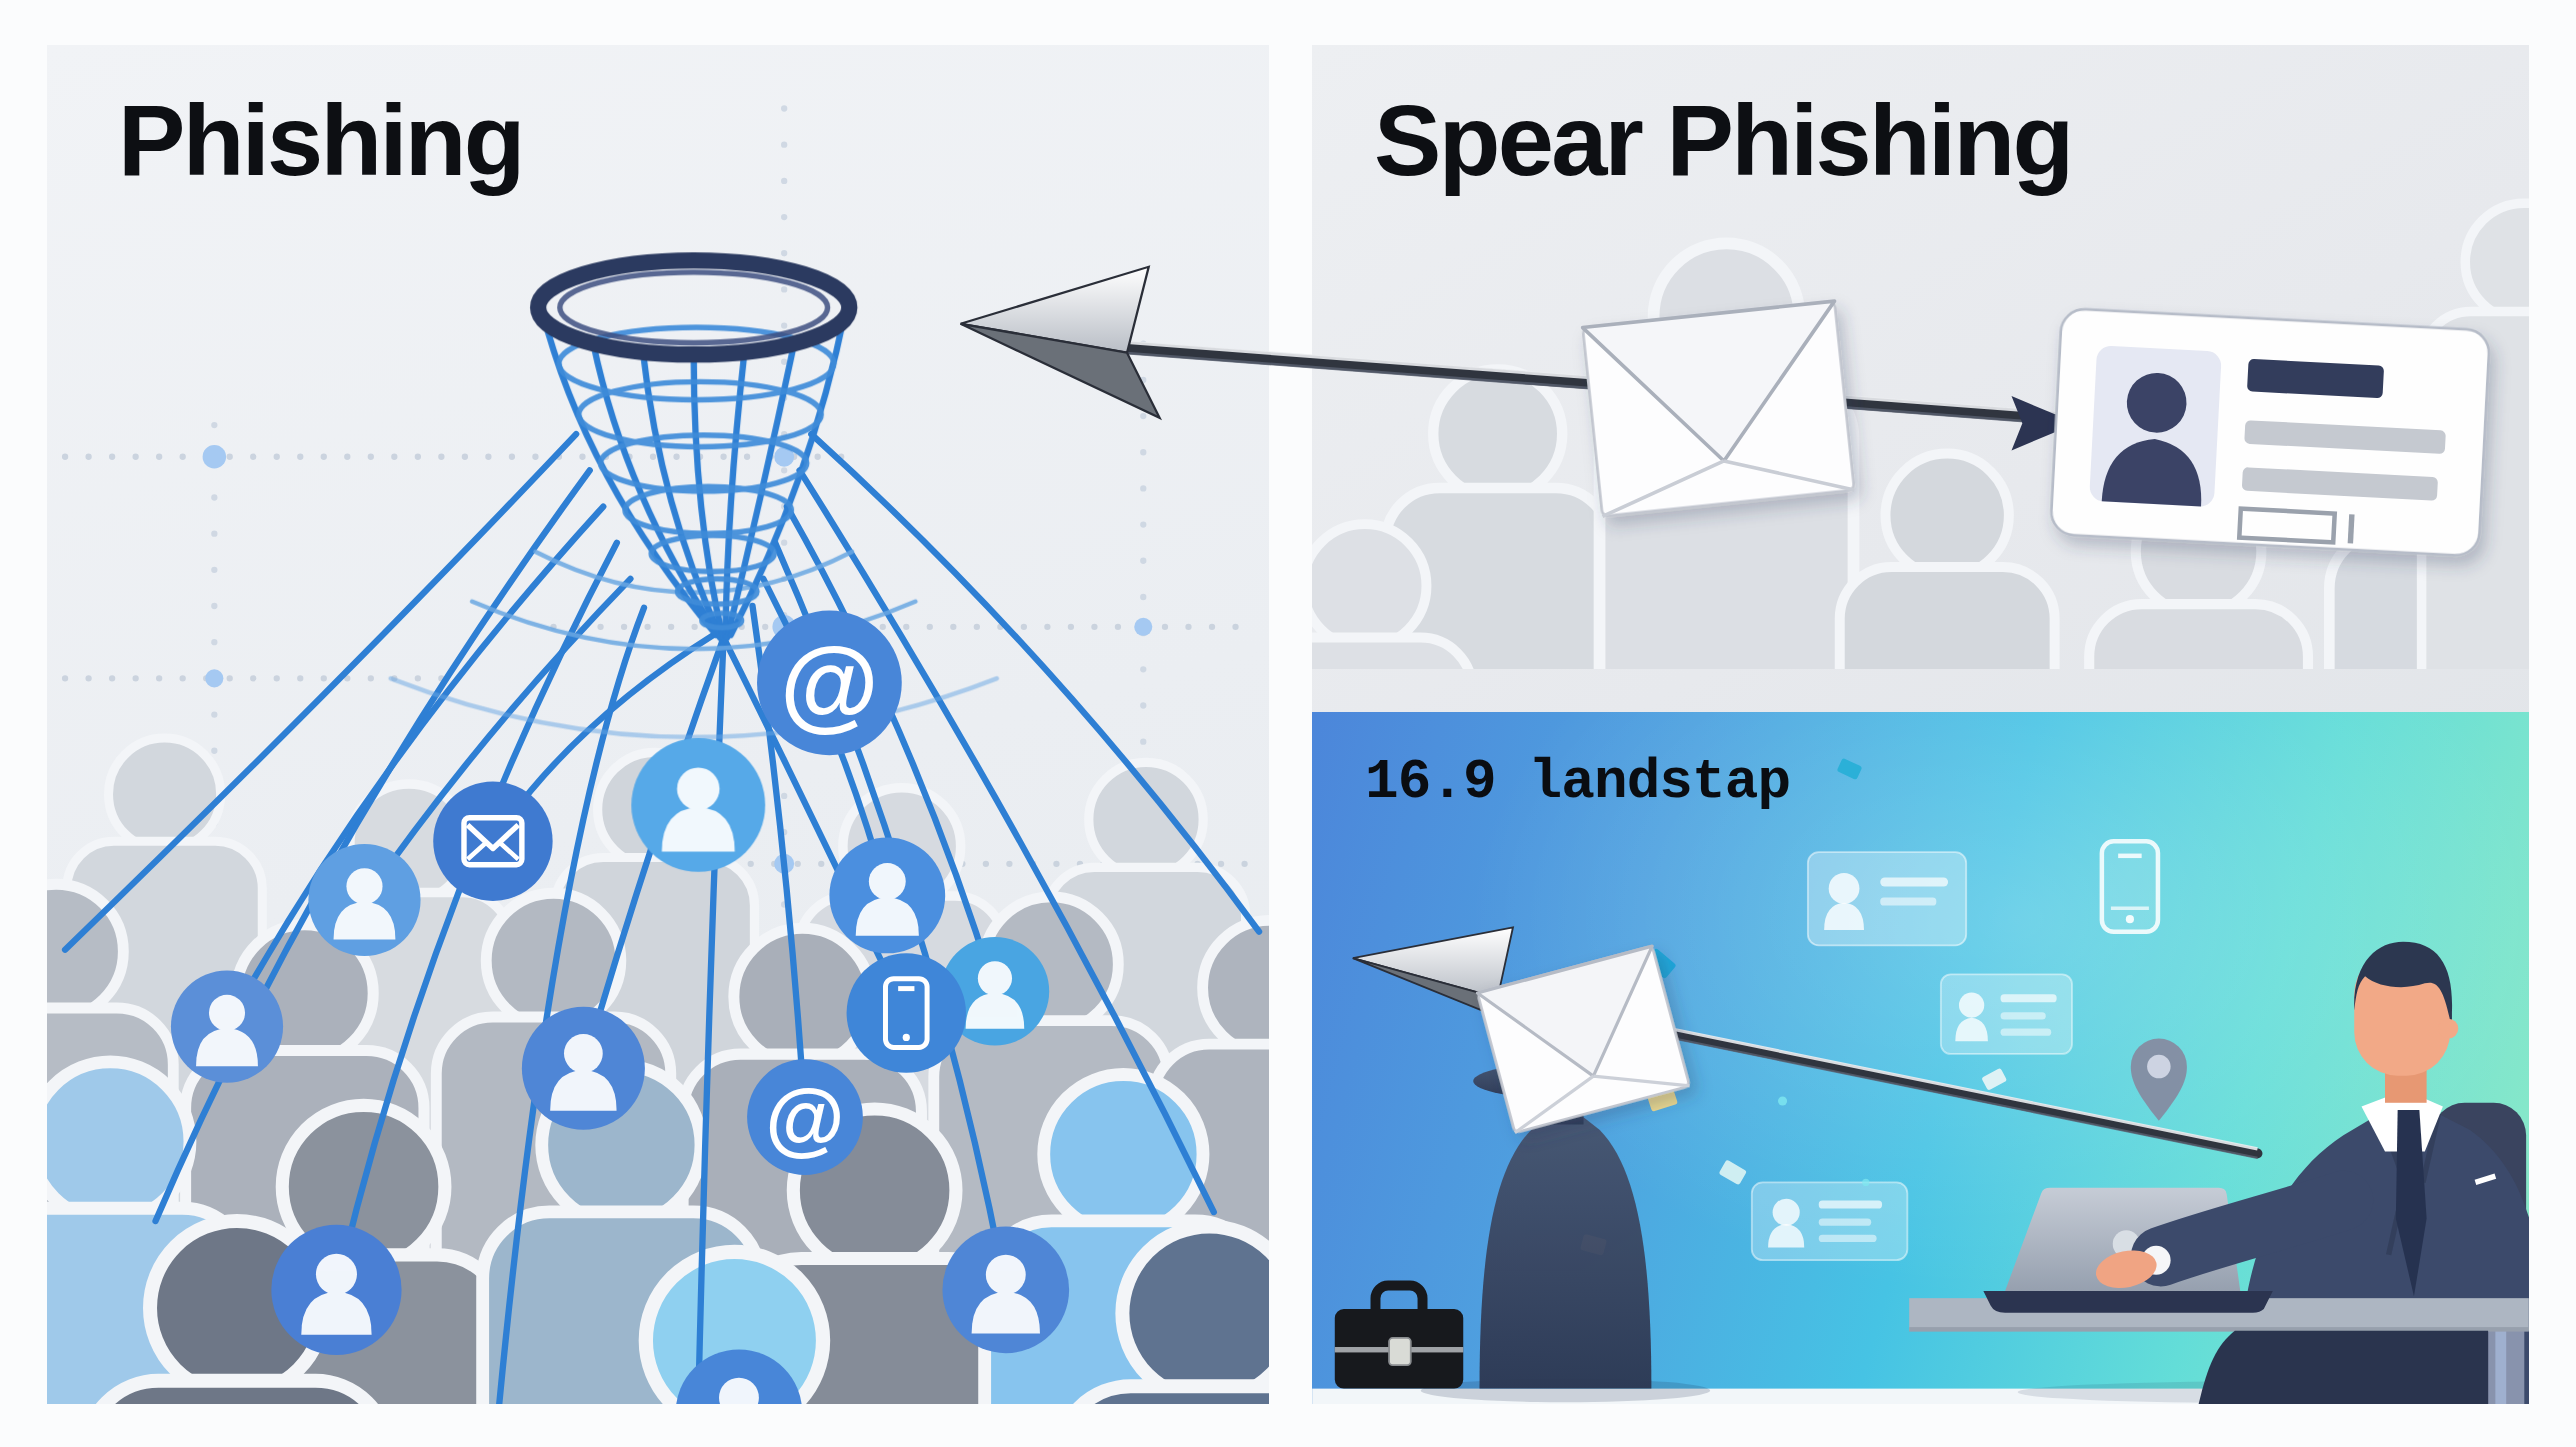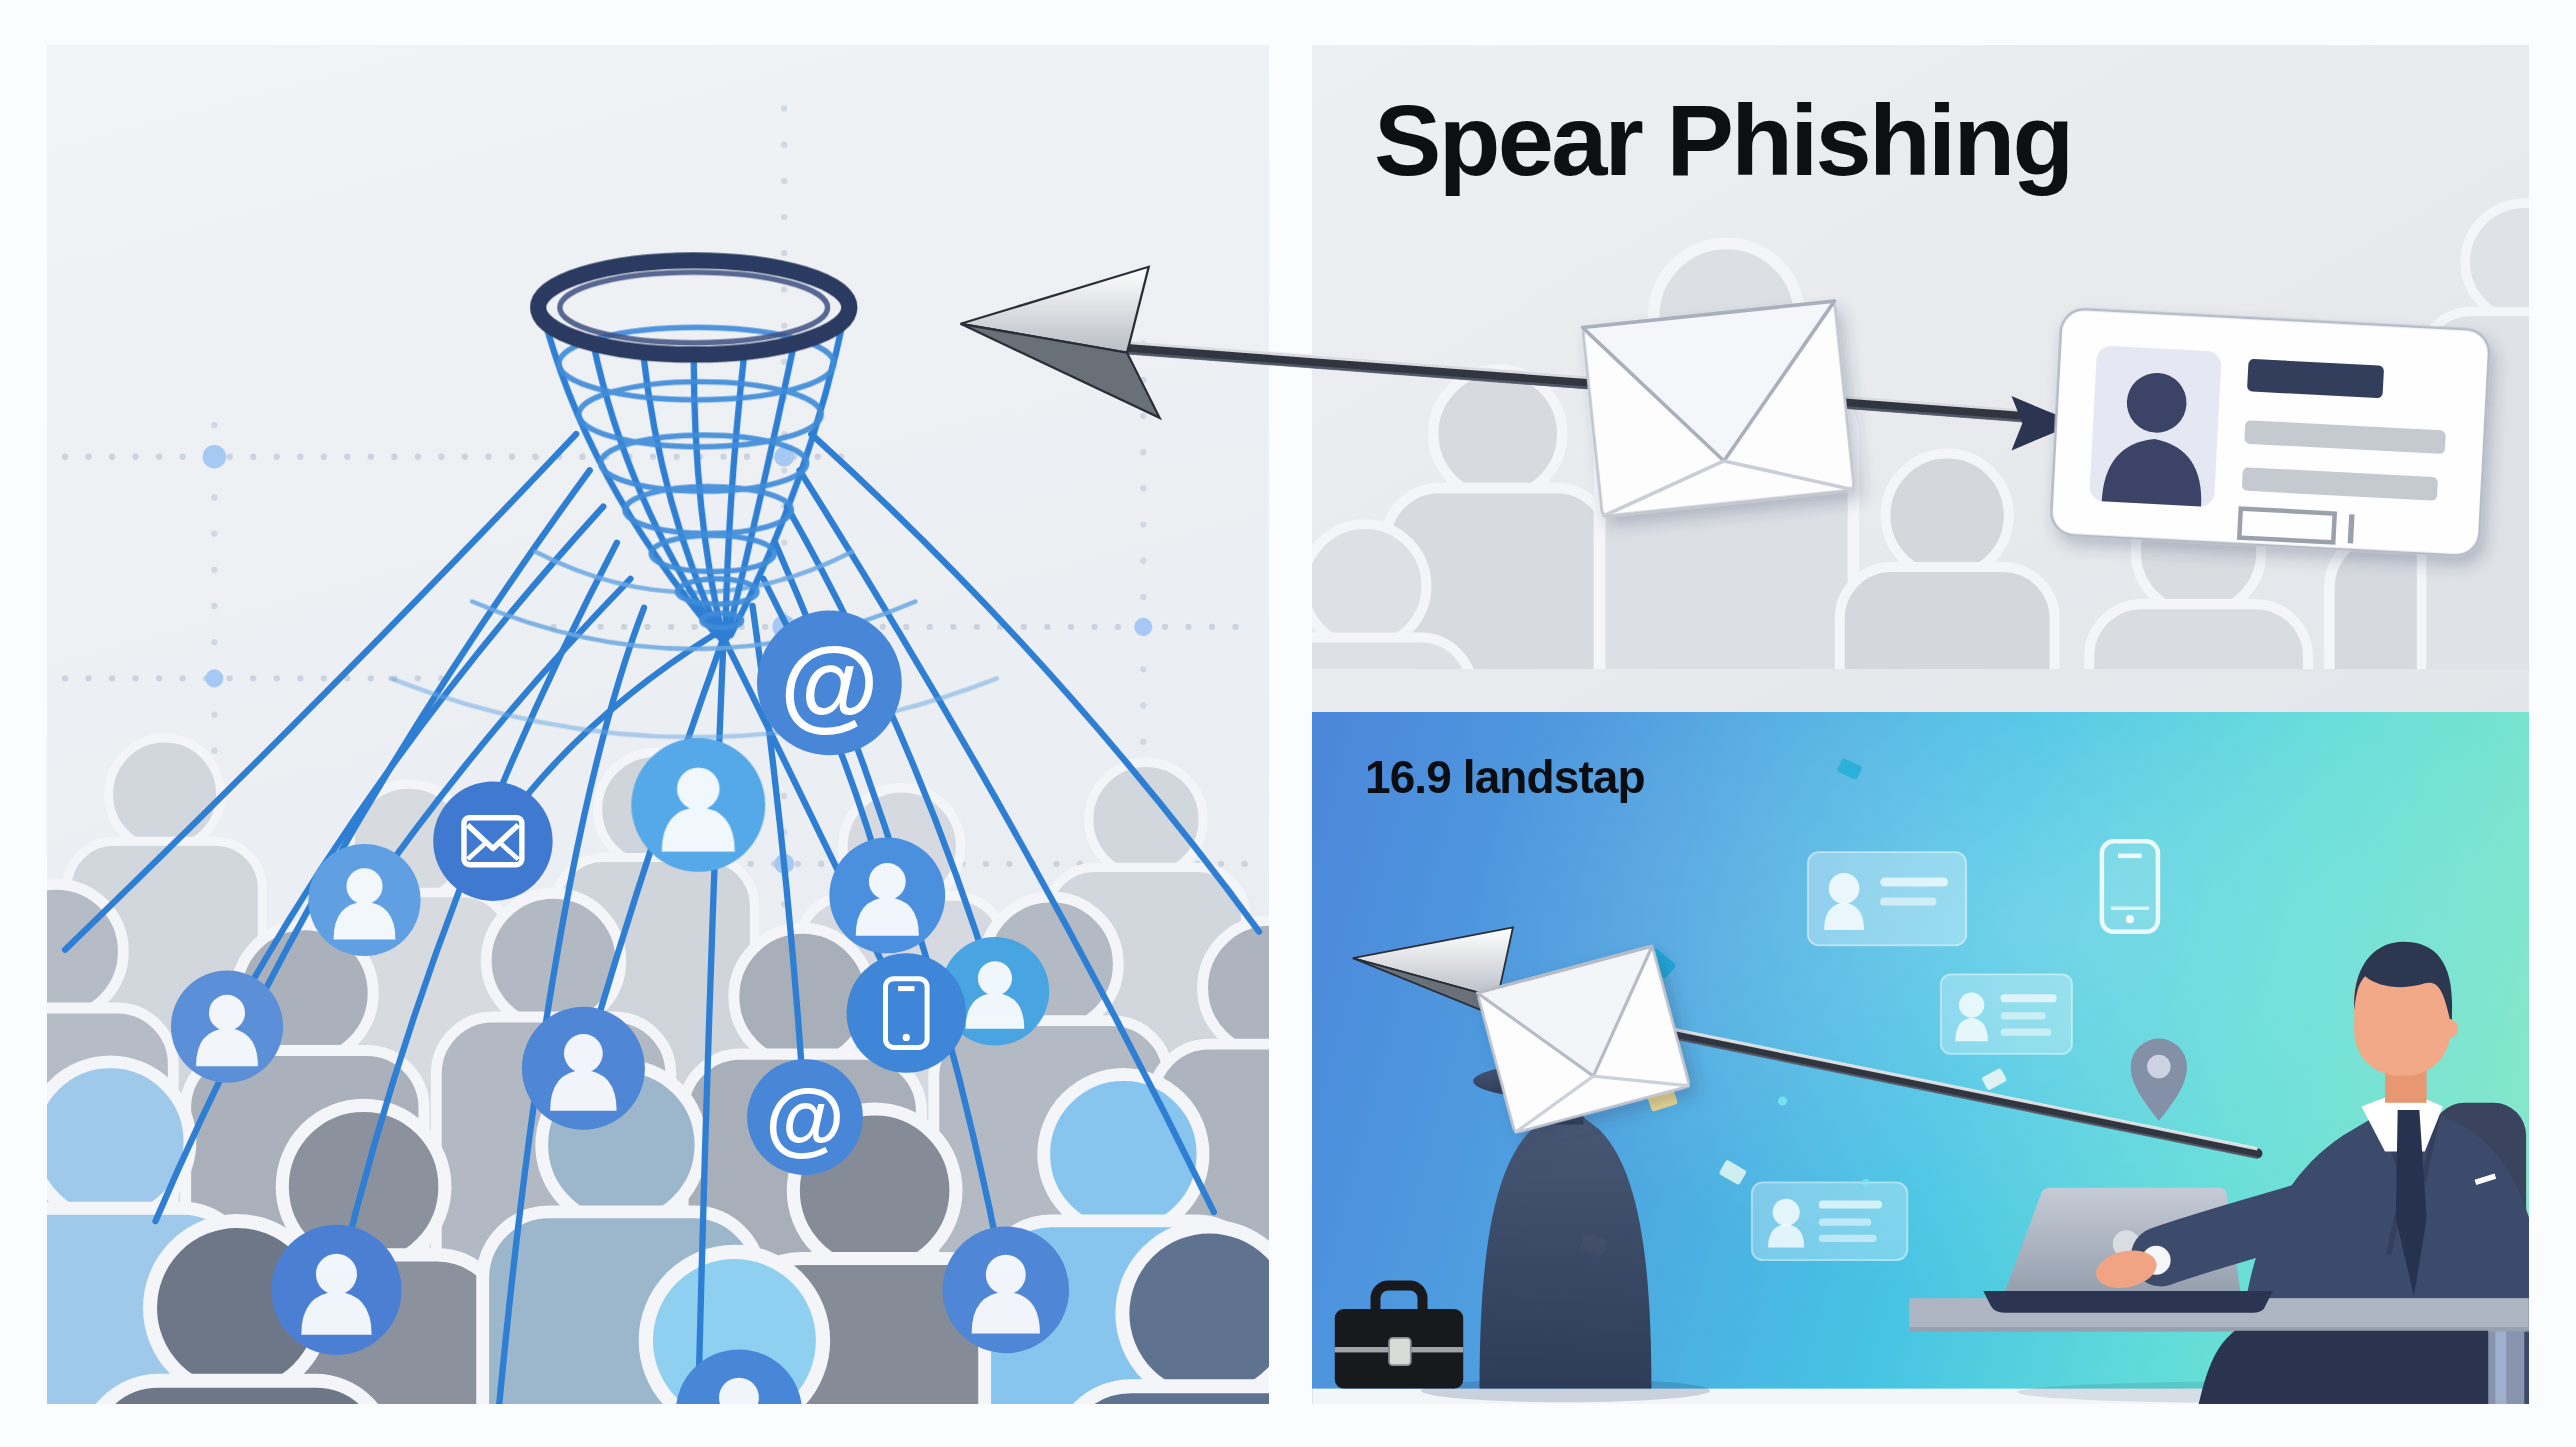--- a/index.html
+++ b/index.html
@@ -10,22 +10,22 @@
     background:linear-gradient(165deg,#f1f3f6 0%,#ebeef2 55%,#e7ebef 100%);}
   .panel-spear{left:1312px;top:45px;width:1217px;height:716px;
     background:linear-gradient(150deg,#edeff2 0%,#e7e9ed 60%,#e2e5e9 100%);}
   .panel-scene{left:1312px;top:712px;width:1217px;height:692px;
     background:
       radial-gradient(ellipse at 58% 30%, rgba(255,255,255,.22), rgba(255,255,255,0) 55%),
       linear-gradient(105deg,#4c86da 0%,#4fa3e0 28%,#46c3e4 52%,#63ddd8 74%,#8feac6 100%);}
   .title{position:absolute;font-weight:bold;color:#0d0f13;letter-spacing:-2.7px;line-height:1.1;}
   .title-phishing{left:71px;top:40px;font-size:101px;}
   .title-spear{left:62px;top:40px;font-size:101px;}
-  .caption-scene{position:absolute;left:53px;top:38px;font-size:46px;font-weight:bold;
-    color:#0a0d12;letter-spacing:-0.9px;}
+  .caption-scene{position:absolute;left:53px;top:38px;font-size:56px;font-weight:bold;
+    color:#0a0d12;letter-spacing:-0.9px;font-family:Liberation Mono, monospace;}
   svg{display:block;}
   .layer{position:absolute;left:0;top:0;}
   .overlay{position:absolute;left:0;top:0;pointer-events:none;}
 </style>
 </head>
 <body>
 
 <div class="canvas">
 
   <svg width="0" height="0" style="position:absolute" aria-hidden="true">
@@ -212,20 +212,21 @@
         <g transform="translate(950,1070)">
           <circle r="66" fill="#3f86d8"></circle>
           <g stroke="#ffffff" stroke-width="5.5" fill="none">
             <rect x="-23" y="-38" width="46" height="76" rx="9"></rect>
             <line x1="-9" y1="-27" x2="9" y2="-27"></line>
           </g>
           <circle cx="0" cy="27" r="4" fill="#ffffff"></circle>
         </g>
       </g>
     </svg>
+    <div class="title title-phishing">Phishing</div>
   </div>
 
   <div class="panel panel-spear">
     <svg class="layer" width="1217" height="624" viewBox="0 0 1345 690">
       <g>
         <use href="#bust" transform="translate(205,430) scale(1.15)" fill="#d7dbe0"></use>
         <use href="#bust" transform="translate(458,300) scale(1.3)" fill="#dcdfe4"></use>
         <use href="#bust" transform="translate(702,520) scale(1.1)" fill="#d4d8dd"></use>
         <use href="#bust" transform="translate(980,560) scale(1.12)" fill="#d9dce1"></use>
         <use href="#bust" transform="translate(1252,478) scale(1.18)" fill="#d6dae0"></use>

